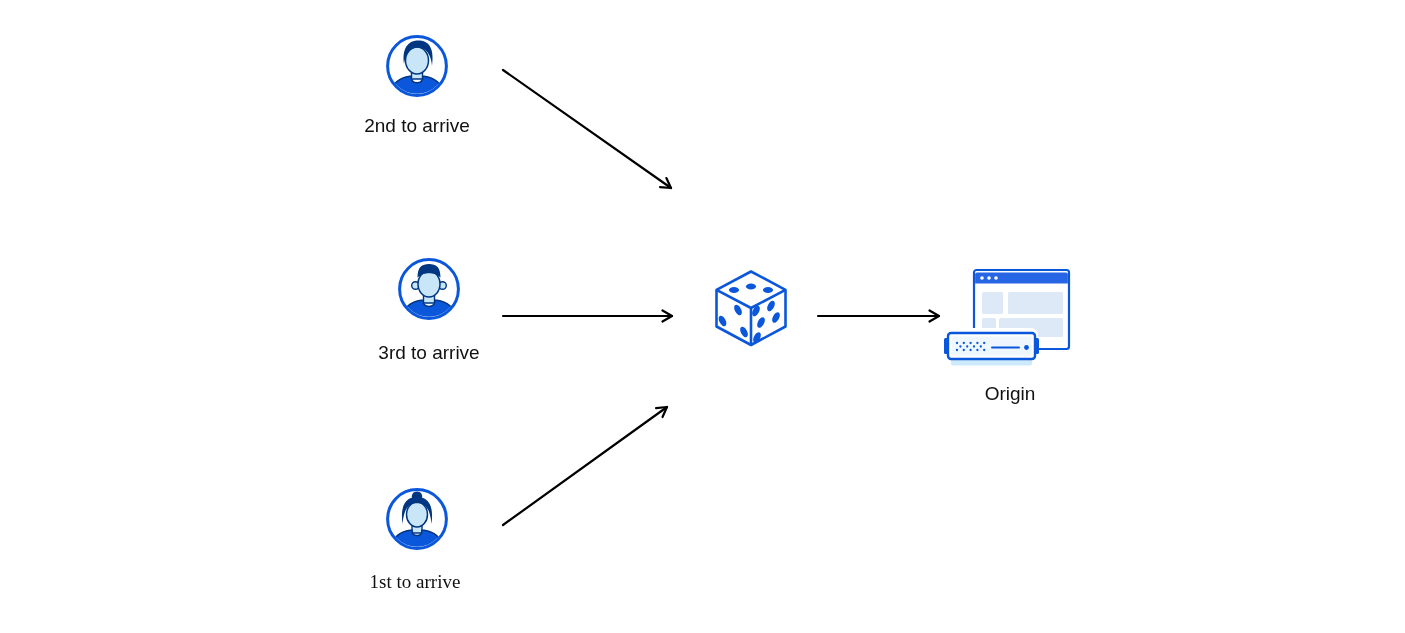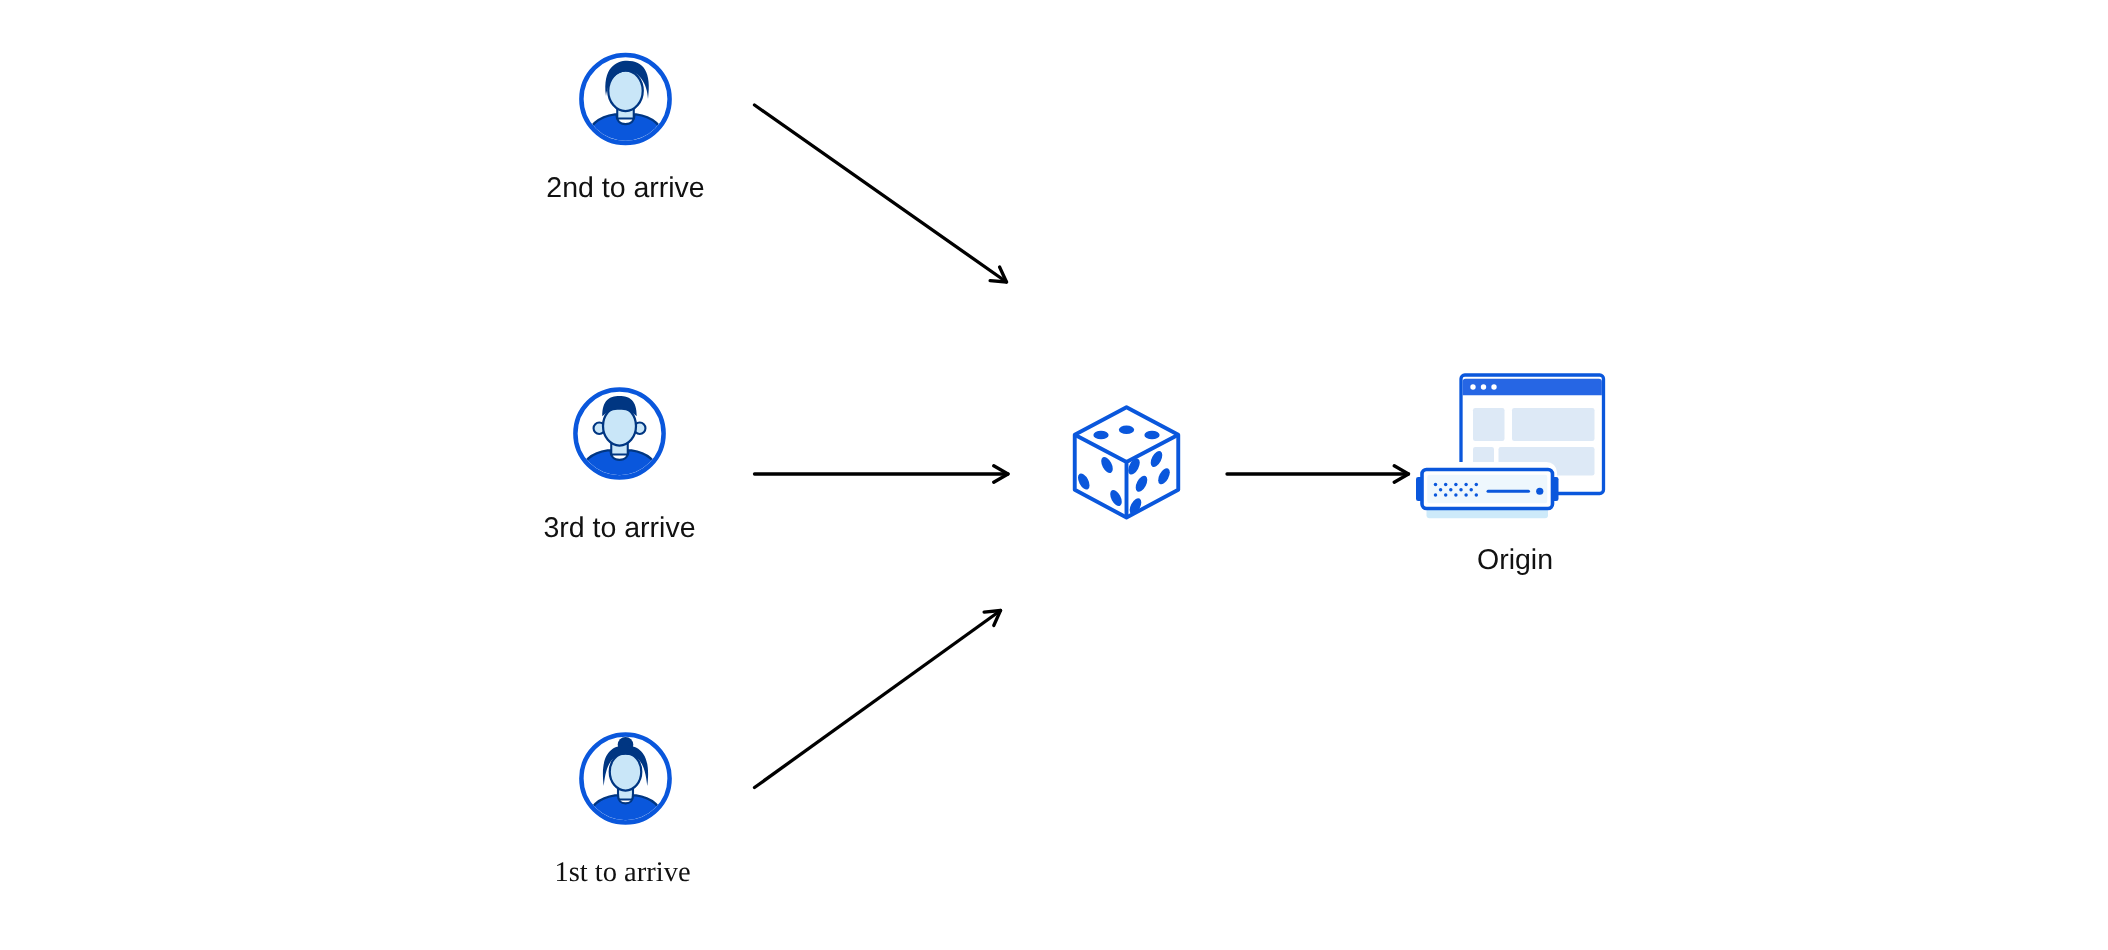--- a/index.html
+++ b/index.html
@@ -67,21 +67,21 @@
         <path d="M26.5,32 h11 v13 h-11 z" class="fs sn" stroke-width="1.4"></path>
         <path d="M4,64 C6,48 16,43.5 25,42.3 L26,42.3 C26,46.3 28.2,48.8 32,48.8 C35.8,48.8 38,46.3 38,42.3 L39,42.3 C48,43.5 58,48 60,64 Z" class="fa sn" stroke-width="1.5"></path>
         <ellipse cx="32" cy="26.5" rx="11.5" ry="13.5" class="fs sn" stroke-width="1.5"></ellipse>
         <path d="M19,30 C16.5,11 26,6.5 33,6.5 C44,6.5 49.5,14 47,32 C46.5,21.5 41,13.5 33.5,13.5 C25,13.5 20.5,20 19,30 Z" class="fn"></path>
       </g>
       <circle cx="32" cy="32" r="29.4" class="nf sa" stroke-width="3"></circle>
     </svg>
     <div class="node-label" style="left:-58px;top:81px;width:180px;">2nd to arrive</div>
   </div>
 
-  <div class="abs" style="left:336px;top:257px;">
+  <div class="abs" style="left:352px;top:257px;">
     <svg width="64" height="64" viewBox="0 0 64 64">
       <defs>
           <clipPath id="c2">
             <circle cx="32" cy="32" r="27.8"></circle>
           </clipPath>
         </defs>
       <g clip-path="url(#c2)">
         <circle cx="18.5" cy="28.5" r="3.8" class="fs sn" stroke-width="1.4"></circle>
         <circle cx="45.5" cy="28.5" r="3.8" class="fs sn" stroke-width="1.4"></circle>
         <path d="M26.5,33 h11 v13 h-11 z" class="fs sn" stroke-width="1.4"></path>
@@ -127,21 +127,21 @@
       <ellipse cx="31" cy="62" rx="5.8" ry="3.1" transform="rotate(62 31 62)" class="fa"></ellipse>
 
       <ellipse cx="43" cy="41" rx="5.8" ry="3.1" transform="rotate(-62 43 41)" class="fa"></ellipse>
       <ellipse cx="58" cy="36" rx="5.8" ry="3.1" transform="rotate(-62 58 36)" class="fa"></ellipse>
       <ellipse cx="48" cy="52.5" rx="5.8" ry="3.1" transform="rotate(-62 48 52.5)" class="fa"></ellipse>
       <ellipse cx="63" cy="47.5" rx="5.8" ry="3.1" transform="rotate(-62 63 47.5)" class="fa"></ellipse>
       <ellipse cx="44" cy="67.5" rx="5.8" ry="3.1" transform="rotate(-62 44 67.5)" class="fa"></ellipse>
     </svg>
   </div>
 
-  <div class="abs" style="left:893px;top:242px;">
+  <div class="abs" style="left:893px;top:262px;">
     <svg width="140" height="110" viewBox="0 0 140 110">
       <g>
         <rect x="36" y="8" width="95" height="79" rx="2.5" class="fw sa" stroke-width="2.2"></rect>
         <path d="M37.1,21.5 v-9 a2,2 0 0 1 2,-2 h88.8 a2,2 0 0 1 2,2 v9 Z" class="ft"></path>
         <circle cx="44" cy="16" r="1.8" class="fw"></circle>
         <circle cx="51" cy="16" r="1.8" class="fw"></circle>
         <circle cx="58" cy="16" r="1.8" class="fw"></circle>
         <rect x="44" y="30" width="21" height="22" rx="1.5" class="fp"></rect>
         <rect x="70" y="30" width="55" height="22" rx="1.5" class="fp"></rect>
         <rect x="44" y="56" width="14" height="15" rx="1.5" class="fp"></rect>

